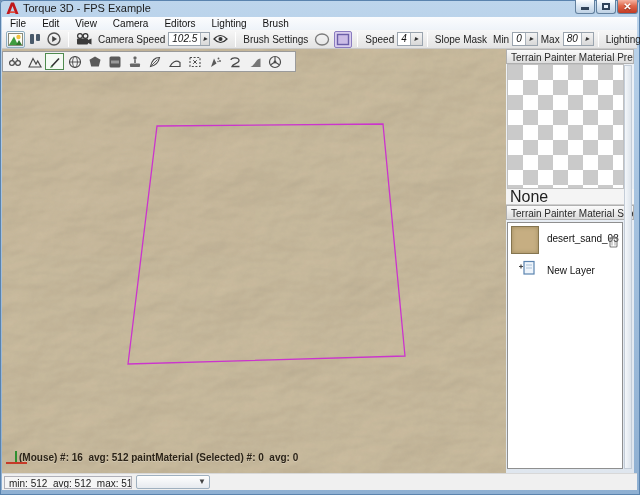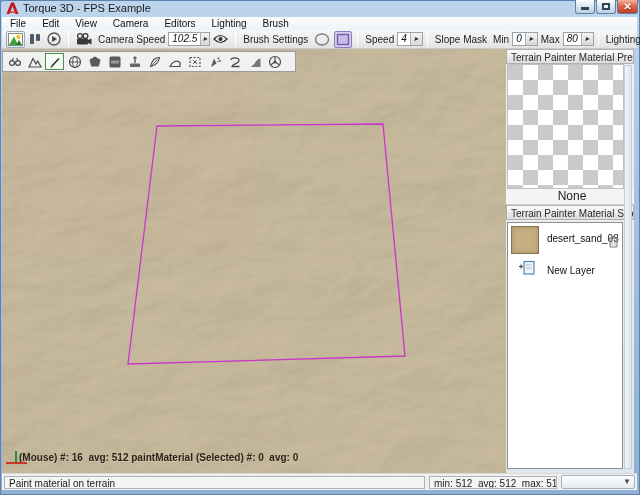--- a/index.html
+++ b/index.html
@@ -50,22 +50,22 @@
     text-shadow:0 1px 0 rgba(255,255,255,0.25);}
   .gizmo{position:absolute;left:2px;bottom:4px;}
   
   .panel{position:absolute;left:506px;top:49px;width:128px;height:424px;display:flex;flex-direction:column;
     background:linear-gradient(180deg,#eef2f7,#dfe6ee);box-sizing:border-box;}
   .panel-header{height:15px;line-height:15px;font-size:10px;color:#2a2a2a;padding-left:4px;
     background:linear-gradient(180deg,#fbfbfb,#dcdcdc);border:1px solid #b0b0b0;box-sizing:border-box;white-space:nowrap;overflow:hidden;}
   .checker{height:125px;width:117px;margin-left:1px;border:1px solid #c0c0c0;box-sizing:border-box;
     background:conic-gradient(#ffffff 90deg,#cacaca 90deg 180deg,#ffffff 180deg 270deg,#cacaca 270deg);
     background-size:30px 30px;background-position:0 0;}
-  .none-row{height:15px;line-height:15px;font-size:12px;color:#222;padding-left:4px;background:#f4f4f4;
-    border-bottom:1px solid #cfcfcf;text-align:center;}
+  .none-row{height:15px;line-height:15px;font-size:16px;color:#222;padding-left:4px;background:#f4f4f4;
+    border-bottom:1px solid #cfcfcf;}
   .mat-list{flex:1;margin:2px 11px 4px 1px;background:#fff;border:1px solid #8f8f8f;position:relative;}
   .mat-item{position:relative;height:32px;}
   .mat-thumb{position:absolute;left:3px;top:3px;width:26px;height:26px;background:#c6ae82;
     border:1px solid #85754f;box-shadow:inset 0 0 4px #a08c5f;}
   .mat-label{position:absolute;left:39px;top:10px;font-size:10px;color:#111;white-space:nowrap;}
   .trash{position:absolute;right:3px;top:12px;}
   .newlayer-icon{position:absolute;left:10px;top:4px;}
   .scroll-strip{position:absolute;right:2px;top:16px;bottom:4px;width:8px;
     background:linear-gradient(90deg,#f4f7fa,#dde4ec);border:1px solid #c4cdd8;box-sizing:border-box;}
   
@@ -335,20 +335,19 @@
             <line x1="8" y1="9" x2="14" y2="9" stroke="#a9c0d6" stroke-width="1"></line>
             <path d="M3,5.5 L3,9.5 M1,7.5 L5,7.5" stroke="#444" stroke-width="1.2"></path>
           </svg>
         <span class="mat-label">New Layer</span>
       </div>
     </div>
     <div class="scroll-strip"></div>
   </div>
 
   <div class="statusbar">
-    <span class="sb-field sb-msg">Paint material on terrain</span>
     <span class="sb-field sb-stats">min: 512  avg: 512  max: 512</span>
     <span class="sb-combo">
         <span class="caret">▼</span>
       </span>
   </div>
 
 </div>
 
 </body></html>

